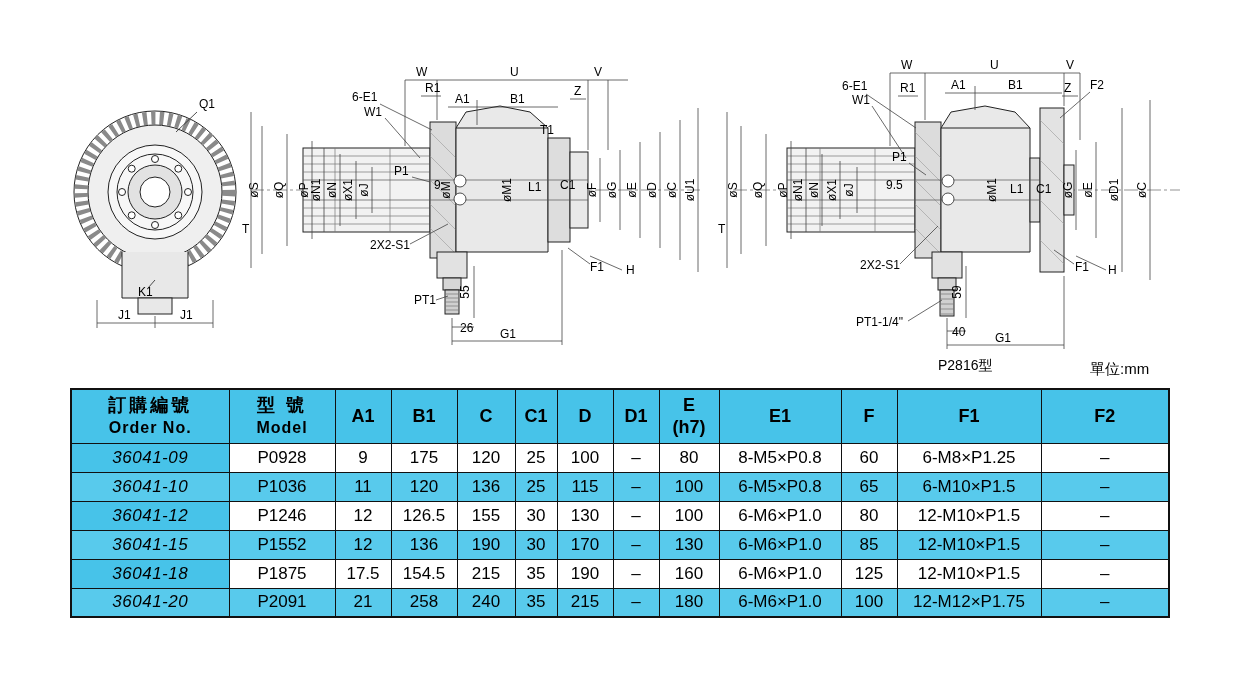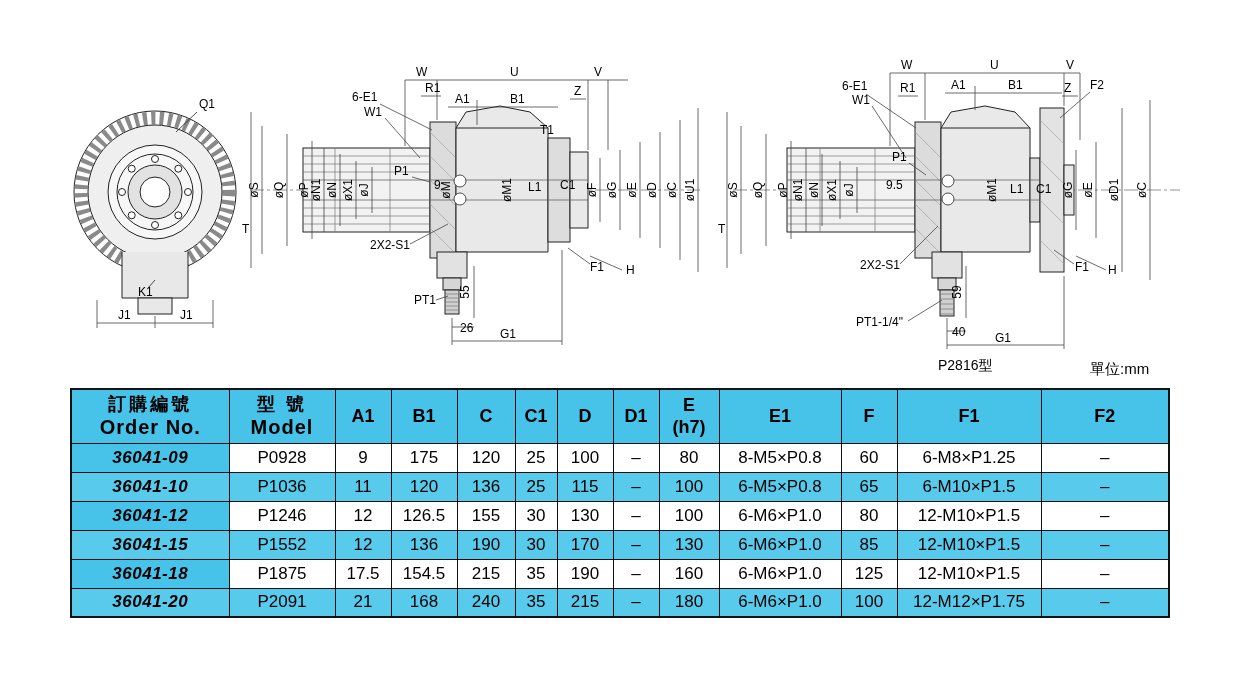--- a/index.html
+++ b/index.html
@@ -2,25 +2,25 @@
 <html><head>
 <meta charset="utf-8">
 <style>
   * { margin:0; padding:0; box-sizing:border-box; }
   html,body { width:1240px; height:692px; background:#ffffff; font-family:"Liberation Sans", sans-serif; position:relative; overflow:hidden; }
   #drawing-area { position:absolute; top:0; left:0; }
   .dimtext { font-family:"Liberation Sans", sans-serif; }
   #spec-table { position:absolute; top:388px; left:70px; width:1098px; border-collapse:collapse; table-layout:fixed; border:2px solid #111; }
   #spec-table th, #spec-table td { border:1px solid #111; text-align:center; vertical-align:middle; color:#000; padding:0 2px; overflow:hidden; white-space:nowrap; }
   #spec-table thead th { background:#47c3e9; font-weight:bold; font-size:18px; height:54px; line-height:1.25; }
-  #spec-table thead th .en { font-size:20px; letter-spacing:1px; }
+  #spec-table thead th .en { font-size:16px; letter-spacing:1px; }
   #spec-table thead th .zh { letter-spacing:3px; }
   #spec-table tbody td { font-size:17px; height:29px; background:#ffffff; }
   #spec-table tbody tr:nth-child(even) td { background:#58caec; }
-  #spec-table tbody td.order { background:#47c3e9; font-weight:bold; font-style:italic; font-size:17px; letter-spacing:0.5px; }
+  #spec-table tbody td.order { background:#47c3e9; font-weight:normal; font-style:italic; font-size:17px; letter-spacing:0.5px; }
 </style>
 </head>
 <body>
 
 <svg id="drawing-area" width="1240" height="386" viewBox="0 0 1240 386">
 
   <g fill="none" stroke="#222" stroke-width="1">
     <circle cx="155" cy="192" r="81"></circle>
     <circle cx="155" cy="192" r="74" stroke="#8a8a8a" stroke-width="13" stroke-dasharray="4.2 4.2"></circle>
     <circle cx="155" cy="192" r="67" fill="#efefef"></circle>
@@ -388,21 +388,21 @@
         <td>160</td>
         <td>6-M6×P1.0</td>
         <td>125</td>
         <td>12-M10×P1.5</td>
         <td>–</td>
       </tr>
       <tr>
         <td class="order">36041-20</td>
         <td>P2091</td>
         <td>21</td>
-        <td>168</td>
+        <td>258</td>
         <td>240</td>
         <td>35</td>
         <td>215</td>
         <td>–</td>
         <td>180</td>
         <td>6-M6×P1.0</td>
         <td>100</td>
         <td>12-M12×P1.75</td>
         <td>–</td>
       </tr>

